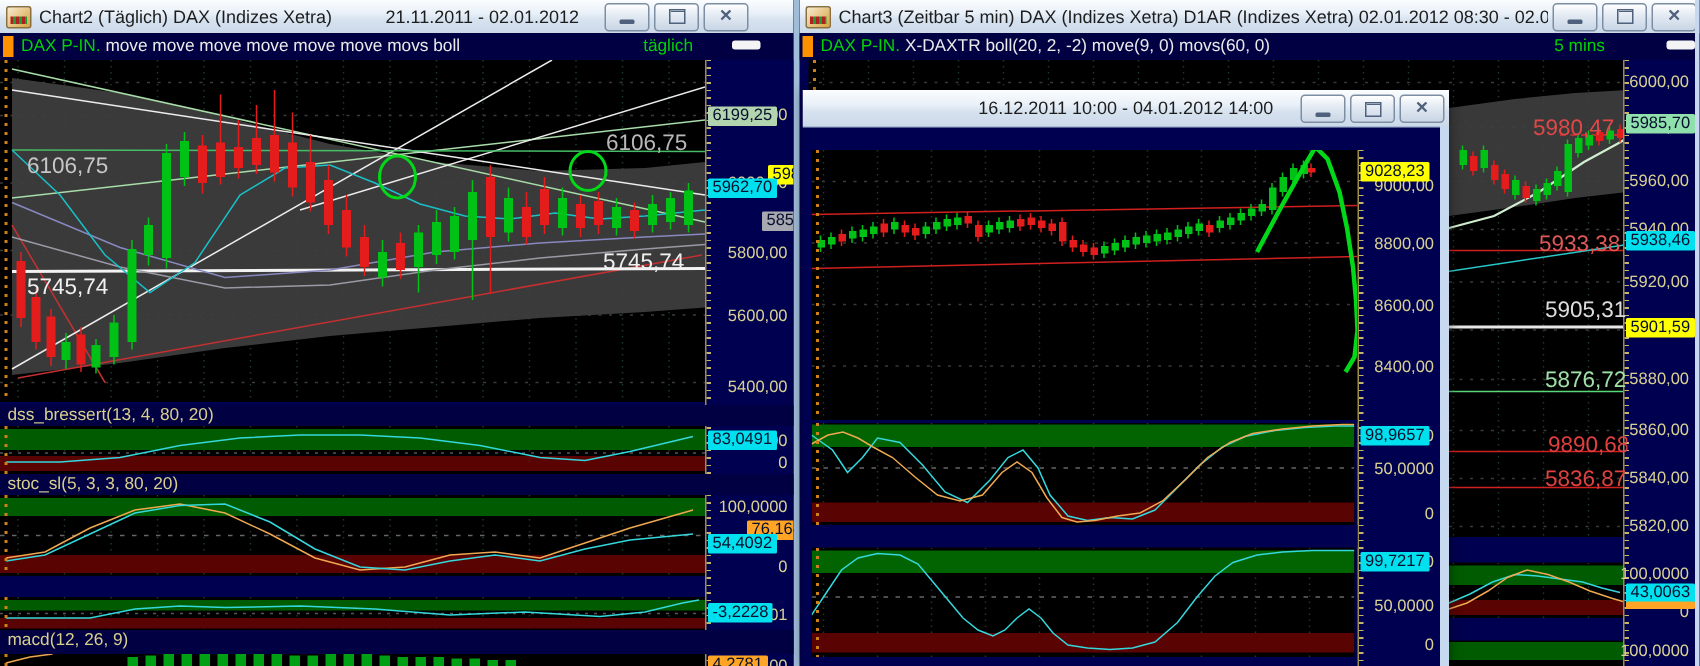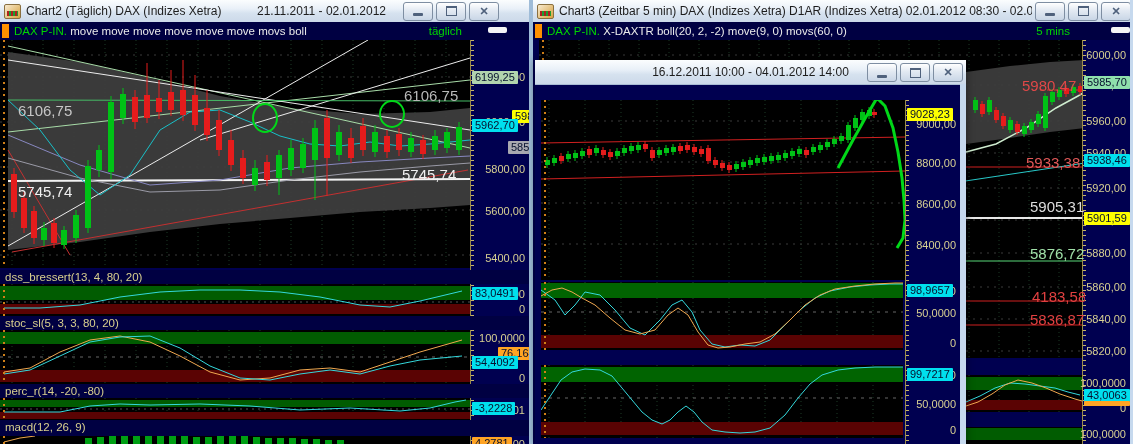--- a/index.html
+++ b/index.html
@@ -267,21 +267,20 @@
         <polyline points="4,44 30,40 60,26 90,12 120,7 150,6 180,18 210,36 240,48 270,50 300,44 330,40 360,44 390,36 420,30 462,26" fill="none" stroke="#34d8dc" stroke-width="1"></polyline>
       </svg>
   </div>
   <div class="ticks" style="left:470px;top:330px;width:59px;height:54px">
       <span class="tk" style="top: 2px;">100,0000</span>
       <span class="lb lborange" style="top: 17px; margin-left: 26px;">76,1648</span>
       <span class="lb lbcyan" style="top: 26px;">54,4092</span>
       <span class="tk" style="top: 42px;">0</span>
     </div>
 
-  <div class="phdr" style="top:384px;width:529px;height:13px">perc_r(14, -20, -80)</div>
   <div class="plot" style="left:0;top:398px;width:470px;height:22px">
     <svg width="470" height="22">
         <line x1="12" y1="0" x2="12" y2="22" stroke="#1d3a26" stroke-dasharray="1 3"></line>
         <line x1="43" y1="0" x2="43" y2="22" stroke="#1d3a26" stroke-dasharray="1 3"></line>
         <line x1="74" y1="0" x2="74" y2="22" stroke="#1d3a26" stroke-dasharray="1 3"></line>
         <line x1="105" y1="0" x2="105" y2="22" stroke="#1d3a26" stroke-dasharray="1 3"></line>
         <line x1="136" y1="0" x2="136" y2="22" stroke="#1d3a26" stroke-dasharray="1 3"></line>
         <line x1="167" y1="0" x2="167" y2="22" stroke="#1d3a26" stroke-dasharray="1 3"></line>
         <line x1="198" y1="0" x2="198" y2="22" stroke="#1d3a26" stroke-dasharray="1 3"></line>
         <line x1="229" y1="0" x2="229" y2="22" stroke="#1d3a26" stroke-dasharray="1 3"></line>
@@ -432,21 +431,21 @@
         <line x1="534" y1="44" x2="534" y2="56" stroke="#00c216"></line>
         <rect x="532" y="47" width="5" height="6" fill="#00c216"></rect>
         <line x1="541" y1="43" x2="541" y2="55" stroke="#e51c1c"></line>
         <rect x="539" y="46" width="5" height="6" fill="#e51c1c"></rect>
       </svg>
     <div>
         <span class="plbl" style="left: 483px; top: 37px; color: rgb(224, 72, 72);">5980,47</span>
         <span class="plbl" style="left: 487px; top: 114px; color: rgb(224, 88, 88);">5933,38</span>
         <span class="plbl" style="left: 491px; top: 158px; color: rgb(220, 220, 220);">5905,31</span>
         <span class="plbl" style="left: 491px; top: 205px; color: rgb(160, 224, 168);">5876,72</span>
-        <span class="plbl" style="left: 493px; top: 248px; color: rgb(224, 64, 64);">4183,58</span>
+        <span class="plbl" style="left: 493px; top: 248px; color: rgb(224, 64, 64);">9890,68</span>
         <span class="plbl" style="left: 491px; top: 271px; color: rgb(224, 64, 64); text-align: right;">5836,87</span>
       </div>
   </div>
   <div class="axisbg" style="left:549px;top:40px;width:48px;height:404px"></div>
   <div class="ticks" style="left:549px;top:40px;width:48px;height:318px">
       <span class="tk" style="top: 9px;">6000,00</span>
       <span class="tk" style="top: 39px;">5980,00</span>
       <span class="lb lbmint" style="top: 36px;">5985,70</span>
       <span class="tk" style="top: 75px;">5960,00</span>
       <span class="tk" style="top: 107px;">5940,00</span>

